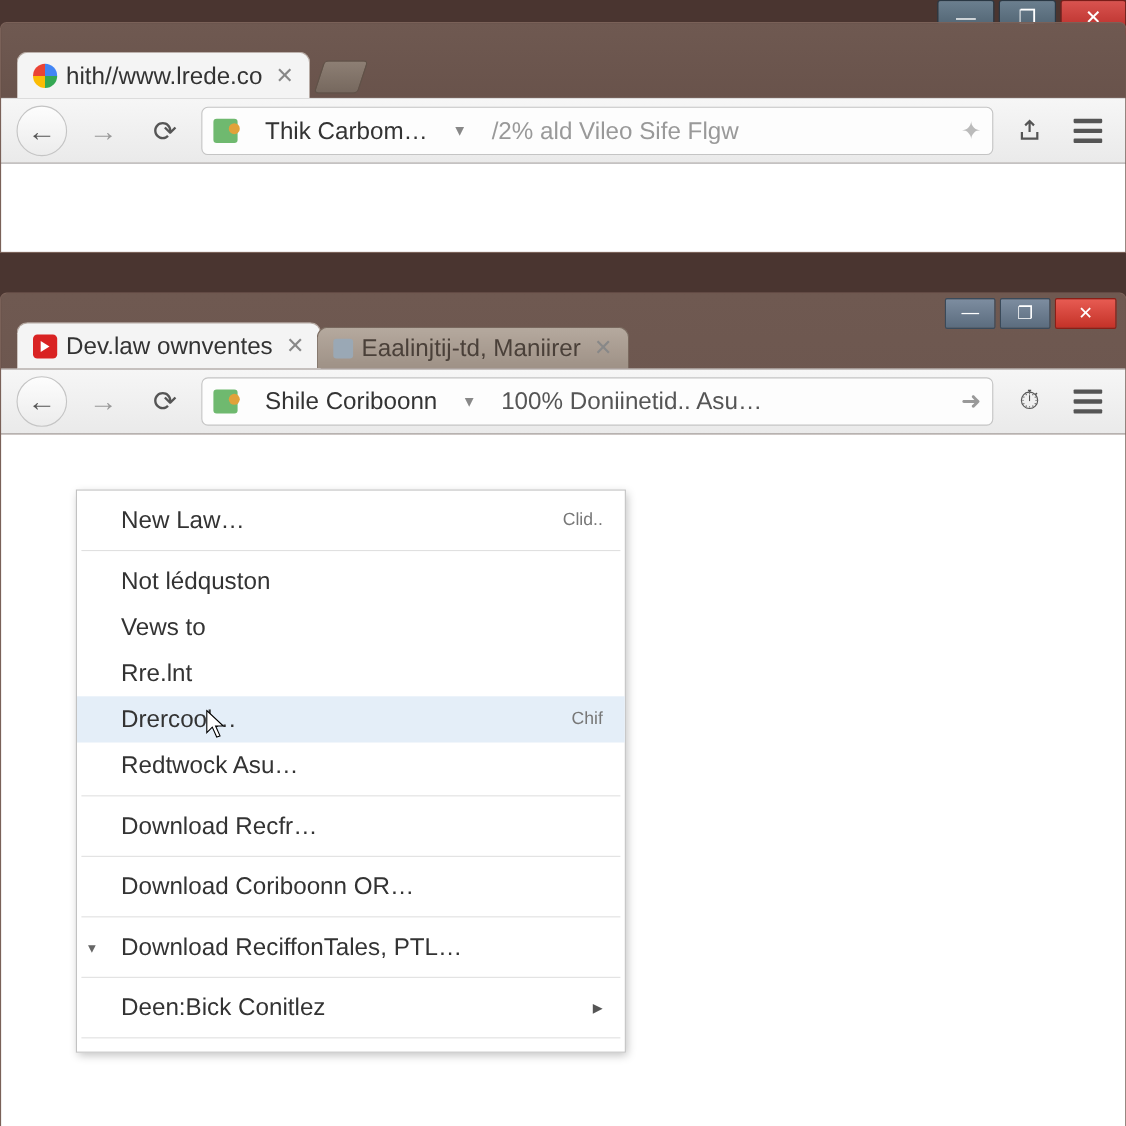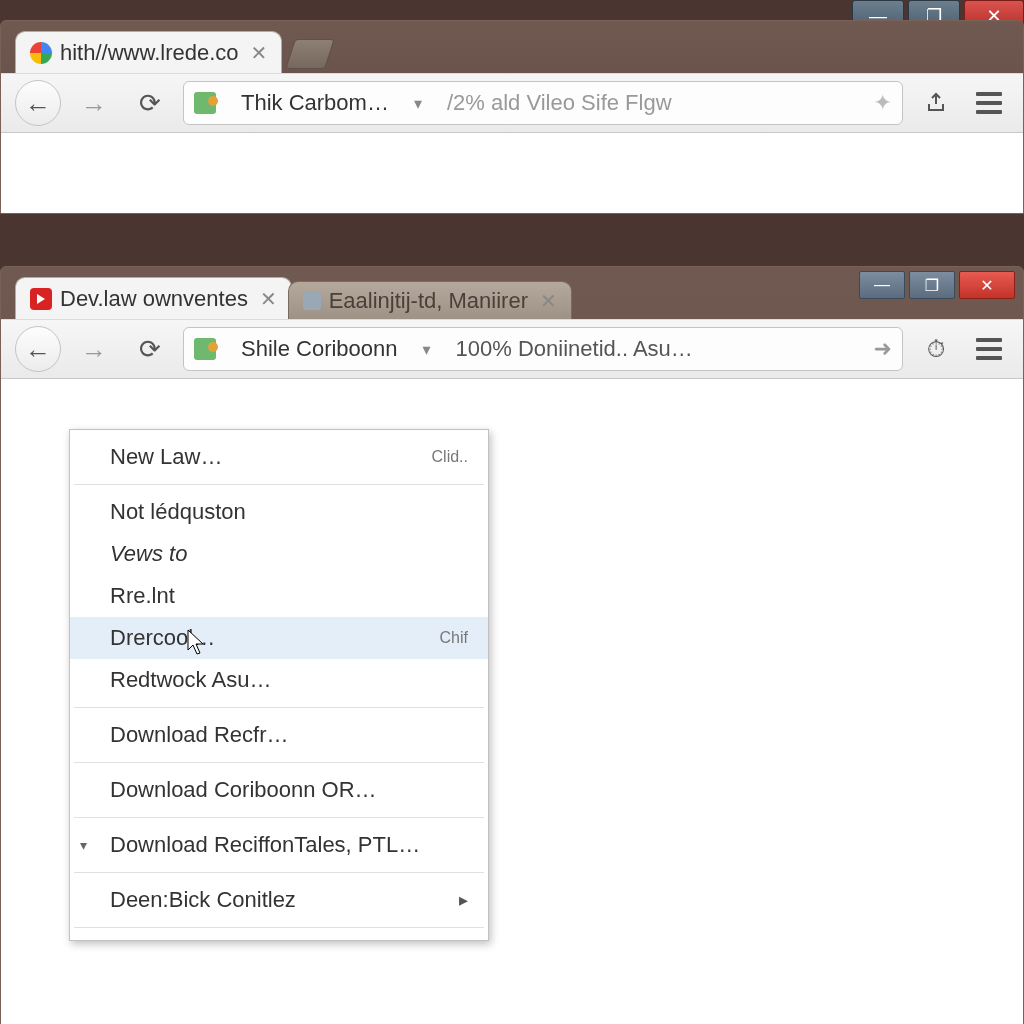--- a/index.html
+++ b/index.html
@@ -13,21 +13,21 @@
 
 .brand { position: absolute; top: 6px; right: 10px; color: #fff; font-size: 34px; font-weight: bold; letter-spacing: -1px; display: flex; align-items: center; gap: 6px; pointer-events: none; }
 
 
 .browser-window { position: absolute; left: 0; right: 0; background: linear-gradient(#6f5951,#5c463f); border: 1px solid #7a6158; border-radius: 6px 6px 0 0; overflow: visible; }
 .win-controls { position: absolute; top: 4px; right: 8px; display: flex; gap: 4px; }
 .wc { width: 46px; height: 28px; display: flex; align-items: center; justify-content: center; border-radius: 2px; }
 .wc-min { background: linear-gradient(#7d8da0,#5b6c7e); border: 1px solid #3a4a5a; color: #fff; }
 .wc-close { background: linear-gradient(#e75b52,#c43228); border: 1px solid #8a1f17; color: #fff; width: 56px; }
 
-.tabstrip { display: flex; align-items: flex-end; padding: 10px 0 0 14px; height: 52px; gap: 0; }
+.tabstrip { display: flex; align-items: flex-end; padding: 10px 0 0 14px; height: 68px; gap: 0; }
 .tab { position: relative; height: 42px; display: flex; align-items: center; padding: 0 14px 0 14px; gap: 8px; font-size: 22px; color: #555; }
 .tab.active { background: #f4f4f4; border: 1px solid #b5a9a2; border-bottom: none; border-radius: 10px 10px 0 0; color: #333; }
 .tab.inactive { background: linear-gradient(#b5a99e,#9e9186); border: 1px solid #7a6b60; border-bottom: none; border-radius: 10px 10px 0 0; color: #4a4039; margin-left: -4px; height: 38px; }
 .tab .favicon { width: 22px; height: 22px; border-radius: 50%; background: conic-gradient(#4285f4 0 25%, #34a853 0 50%, #fbbc05 0 75%, #ea4335 0 100%); flex-shrink: 0; }
 .tab .favicon.yt { background: #d92323; border-radius: 4px; position: relative; }
 .tab .favicon.yt::after { content:""; position:absolute; left:7px; top:6px; border-left:8px solid #fff; border-top:5px solid transparent; border-bottom:5px solid transparent; }
 .tab .tabx { font-size: 20px; color: #888; margin-left: 4px; }
 .newtab { width: 40px; height: 30px; background: linear-gradient(#8d7f74,#76685e); border: 1px solid #5f5248; border-radius: 4px; margin-left: 8px; margin-bottom: 4px; transform: skewX(-18deg); }
 
 .toolbar { background: linear-gradient(#f6f6f6,#eaeaea); border-top: 1px solid #dcdcdc; border-bottom: 1px solid #c8c8c8; height: 60px; display: flex; align-items: center; padding: 0 14px; gap: 10px; }
@@ -45,21 +45,21 @@
 .menu-btn { width: 40px; height: 40px; display: flex; flex-direction: column; justify-content: center; gap: 5px; align-items:center; }
 .menu-btn span { width: 26px; height: 4px; background: #555; border-radius: 1px; }
 
 .page { background: #fff; height: 80px; }
 
 
 .browser-window.w2 { top: 266px; }
 .browser-window.w2 .page { height: 660px; }
 
 
-.context-menu { position: absolute; left: 68px; top: 50px; width: 420px; background: #fff; border: 1px solid #c2c2c2; box-shadow: 2px 3px 8px rgba(0,0,0,0.25); padding: 6px 0; font-size: 22px; color: #333; z-index: 50; }
+.context-menu { position: absolute; left: 68px; top: 50px; width: 500px; background: #fff; border: 1px solid #c2c2c2; box-shadow: 2px 3px 8px rgba(0,0,0,0.25); padding: 6px 0; font-size: 22px; color: #333; z-index: 50; }
 .cm-item { display: flex; align-items: center; justify-content: space-between; padding: 8px 20px 8px 40px; white-space: nowrap; }
 .cm-item.hl { background: #e4eef8; }
 .cm-sep { height: 1px; background: #e0e0e0; margin: 6px 4px; }
 .cm-sc { color: #777; font-size: 16px; }
 .cm-item .sub { color: #555; font-size: 18px; }
 .cm-caret { position: absolute; left: 10px; color: #666; font-size: 14px; }
 
 .cursor { position: absolute; left: 186px; top: 250px; width: 20px; height: 28px; pointer-events:none; z-index:60; }
 .cursor svg { width: 100%; height: 100%; }
 
@@ -153,21 +153,21 @@
 
     <div class="context-menu" id="ctxmenu">
         <div class="cm-item" style="position: relative;">
           <span>New Law…</span>
           <span class="cm-sc">Clid..</span>
         </div>
         <div class="cm-sep"></div>
         <div class="cm-item" style="position: relative;">
           <span>Not lédquston</span>
         </div>
-        <div class="cm-item" style="position: relative; font-style: italic;">
+        <div class="cm-item" style="position: relative;">
           <span>Vews to</span>
         </div>
         <div class="cm-item" style="position: relative;">
           <span>Rre.lnt</span>
         </div>
         <div class="cm-item hl" style="position: relative;">
           <span>Drercool…</span>
           <span class="cm-sc">Chif</span>
         </div>
         <div class="cm-item" style="position: relative;">

